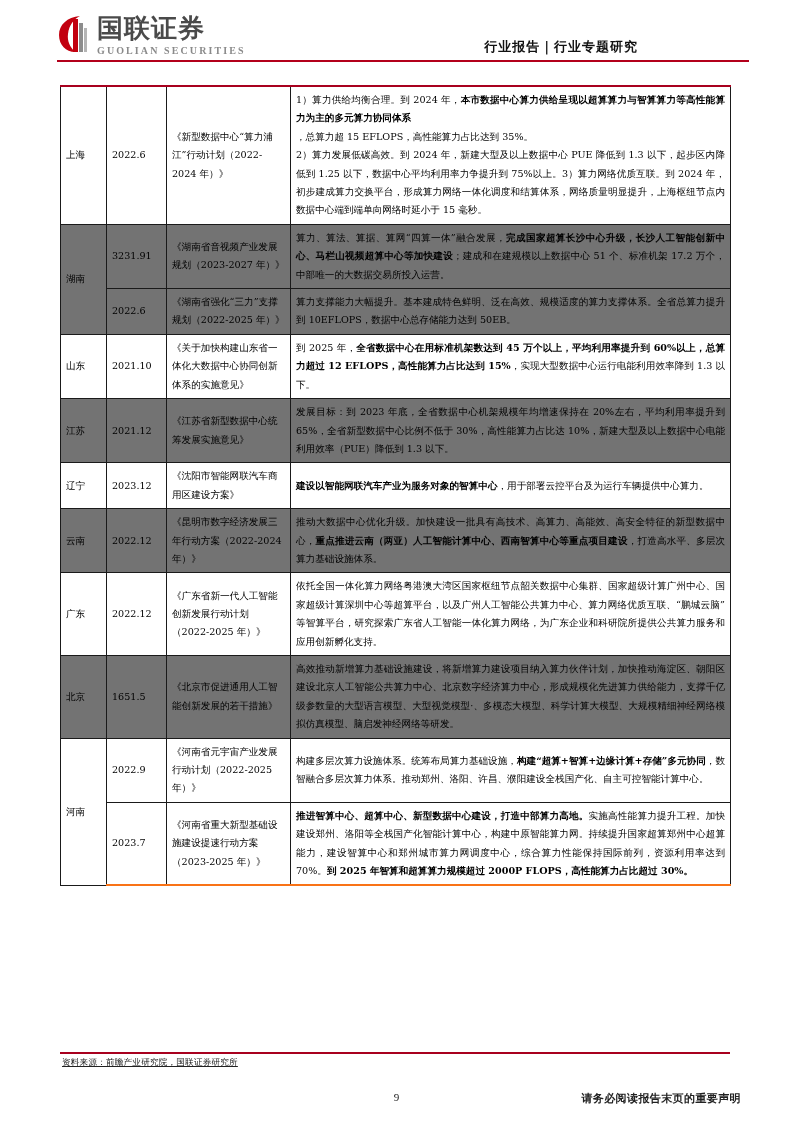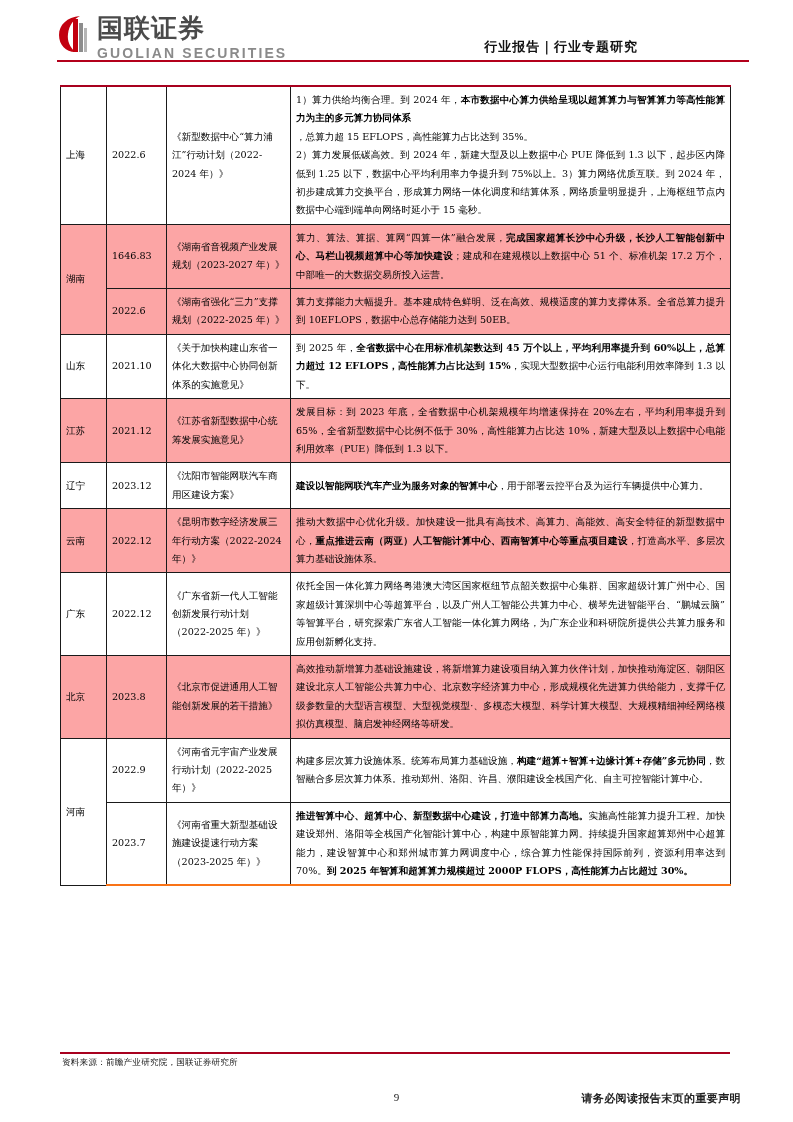--- a/index.html
+++ b/index.html
@@ -47,22 +47,22 @@
   }
   .logo-cn {
     font-family: "DejaVu Sans", sans-serif;
     font-size: 26px;
     font-weight: 700;
     letter-spacing: 1px;
     line-height: 1;
     color: #4a4a4a;
   }
   .logo-en {
-    font-family: Liberation Sans, sans-serif;
-    font-size: 14px;
+    font-family: Liberation Serif, serif;
+    font-size: 10px;
     font-weight: 700;
     letter-spacing: 2.1px;
     color: #8a8a8a;
     margin-top: 4px;
   }
   .header-right {
     position: absolute;
     right: 45px;
     top: 38px;
     font-family: "DejaVu Serif", serif;
@@ -112,41 +112,42 @@
 
   td.prov, td.date, td.doc {
     text-align: left;
   }
   td.body {
     text-align: justify;
     text-justify: inter-ideograph;
     padding: 5px 7px 5px 8px;
   }
   td.doc  { line-height: 2.0; padding: 5px 6px; }
-  .hl { background: #fca5a5; }
+  .hl { background: #737373; }
   .b  { font-weight: 700; }
   td.body p { margin: 0; }
 
   
   .source-rule {
     position: absolute;
     left: 60px;
     top: 1052px;
     width: 670px;
     height: 2px;
     background: #a8001e;
   }
   .source-note {
     position: absolute;
     left: 62px;
     top: 1057px;
     font-family: "DejaVu Serif", serif;
     font-size: 8.6px;
     color: #222222;
     letter-spacing: .2px;
+    text-decoration: underline;
   }
 
   
   .footer-page {
     position: absolute;
     left: 0;
     top: 1091px;
     width: 793px;
     text-align: center;
     font-family: "Liberation Serif", serif;
@@ -203,21 +204,21 @@
           <td class="date">2022.6</td>
           <td class="doc">《新型数据中心“算力浦江”行动计划（2022-2024 年）》</td>
           <td class="body">
             <p><span>1）算力供给均衡合理。到 2024 年，</span><span class="b">本市数据中心算力供给呈现以超算算力与智算算力等高性能算力为主的多元算力协同体系</span></p>
             <p><span>，总算力超 15 EFLOPS，高性能算力占比达到 35%。</span></p>
             <p><span>2）算力发展低碳高效。到 2024 年，新建大型及以上数据中心 PUE 降低到 1.3 以下，起步区内降低到 1.25 以下，数据中心平均利用率力争提升到 75%以上。</span><span>3）算力网络优质互联。到 2024 年，初步建成算力交换平台，形成算力网络一体化调度和结算体系，网络质量明显提升，上海枢纽节点内数据中心端到端单向网络时延小于 15 毫秒。</span></p>
           </td>
         </tr>
         <tr>
           <td class="prov hl" rowspan="2">湖南</td>
-          <td class="date hl">1646.83</td>
+          <td class="date hl">3231.91</td>
           <td class="doc hl">《湖南省音视频产业发展规划（2023-2027 年）》</td>
           <td class="body hl">
             <p><span>算力、算法、算据、算网“四算一体”融合发展，</span><span class="b">完成国家超算长沙中心升级，长沙人工智能创新中心、马栏山视频超算中心等加快建设</span><span>；建成和在建规模以上数据中心 51 个、标准机架 17.2 万个，中部唯一的大数据交易所投入运营。</span></p>
           </td>
         </tr>
         <tr>
           <td class="date hl">2022.6</td>
           <td class="doc hl">《湖南省强化“三力”支撑规划（2022-2025 年）》</td>
           <td class="body hl">
             <p><span>算力支撑能力大幅提升。基本建成特色鲜明、泛在高效、规模适度的算力支撑体系。全省总算力提升到 10EFLOPS，数据中心总存储能力达到 50EB。</span></p>
@@ -253,26 +254,26 @@
           <td class="doc hl">《昆明市数字经济发展三年行动方案（2022-2024 年）》</td>
           <td class="body hl">
             <p><span>推动大数据中心优化升级。加快建设一批具有高技术、高算力、高能效、高安全特征的新型数据中心，</span><span class="b">重点推进云南（两亚）人工智能计算中心、西南智算中心等重点项目建设</span><span>，打造高水平、多层次算力基础设施体系。</span></p>
           </td>
         </tr>
         <tr>
           <td class="prov">广东</td>
           <td class="date">2022.12</td>
           <td class="doc">《广东省新一代人工智能创新发展行动计划（2022-2025 年）》</td>
           <td class="body">
-            <p><span>依托全国一体化算力网络粤港澳大湾区国家枢纽节点韶关数据中心集群、国家超级计算广州中心、国家超级计算深圳中心等超算平台，以及广州人工智能公共算力中心、横琴先进智能平台、“鹏城云脑”等智算平台，研究探索广东省人工智能一体化算力网络，为广东企业和科研院所提供公共算力服务和应用创新孵化支持。</span></p>
+            <p><span>依托全国一体化算力网络粤港澳大湾区国家枢纽节点韶关数据中心集群、国家超级计算广州中心、国家超级计算深圳中心等超算平台，以及广州人工智能公共算力中心、算力网络优质互联、“鹏城云脑”等智算平台，研究探索广东省人工智能一体化算力网络，为广东企业和科研院所提供公共算力服务和应用创新孵化支持。</span></p>
           </td>
         </tr>
         <tr>
           <td class="prov hl">北京</td>
-          <td class="date hl">2023.8</td>
+          <td class="date hl">1651.5</td>
           <td class="doc hl">《北京市促进通用人工智能创新发展的若干措施》</td>
           <td class="body hl">
             <p><span>高效推动新增算力基础设施建设，将新增算力建设项目纳入算力伙伴计划，加快推动海淀区、朝阳区建设北京人工智能公共算力中心、北京数字经济算力中心，形成规模化先进算力供给能力，支撑千亿级参数量的大型语言模型、大型视觉模型·、多模态大模型、科学计算大模型、大规模精细神经网络模拟仿真模型、脑启发神经网络等研发。</span></p>
           </td>
         </tr>
         <tr>
           <td class="prov" rowspan="2">河南</td>
           <td class="date">2022.9</td>
           <td class="doc">《河南省元宇宙产业发展行动计划（2022-2025 年）》</td>
           <td class="body">

